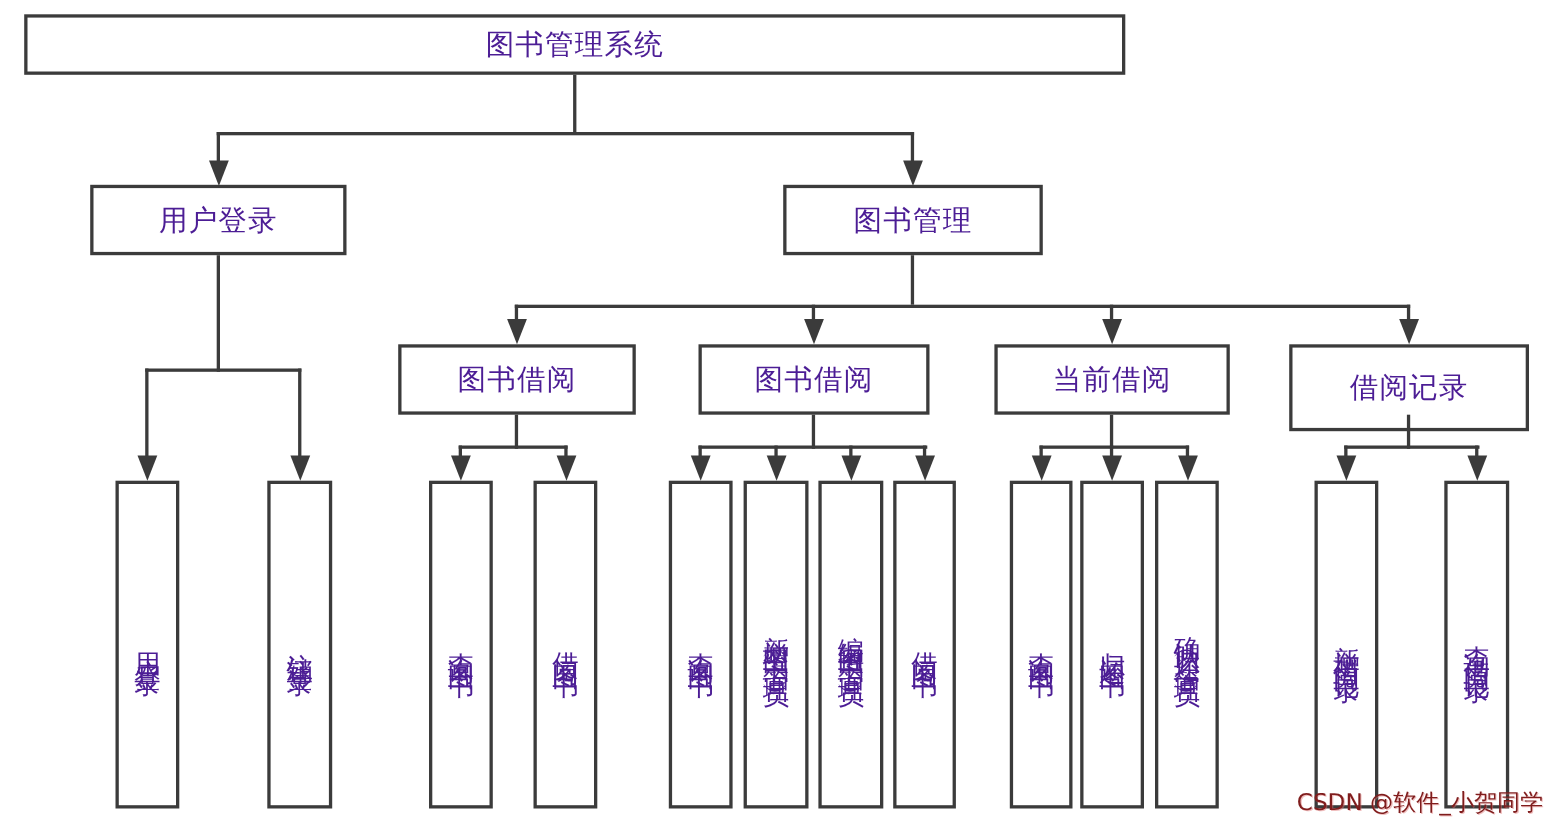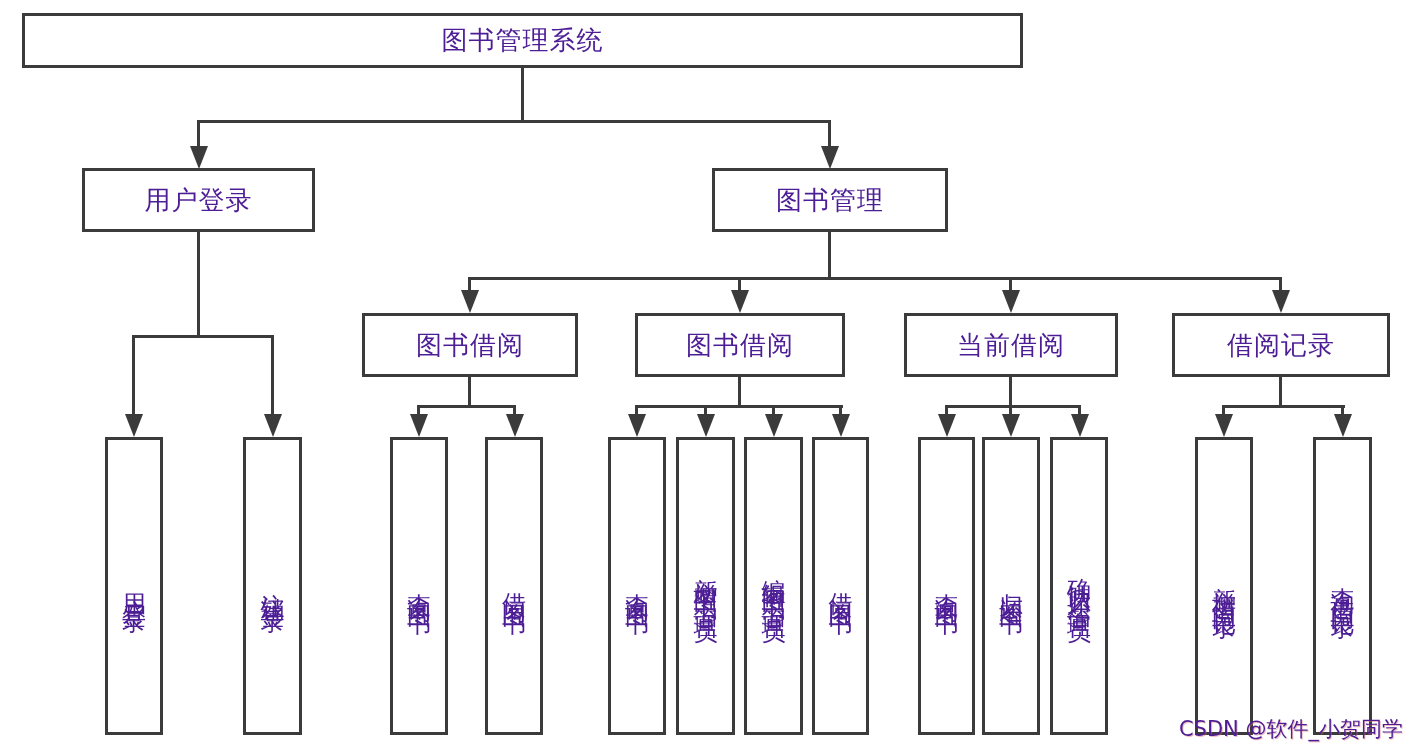--- a/index.html
+++ b/index.html
@@ -36,39 +36,39 @@
     position:absolute;
     width:0;height:0;
     border-left:9px solid transparent;
     border-right:9px solid transparent;
     border-top:23px solid #3b3b3b;
   }
   .watermark{
     position:absolute;
     right:2px;top:715px;
     font-size:21px;
-    color:#4c1d95;
+    color:#7f1d1d;
     text-shadow:1px 1px 0 rgba(222,110,110,0.45);
     white-space:nowrap;
   }
 </style>
 </head>
 <body>
 
 <div class="canvas">
 
   <div class="box hlabel" style="left:22px;top:13px;width:1001px;height:55px;">图书管理系统</div>
 
   <div class="box hlabel" style="left:82px;top:168px;width:233px;height:64px;">用户登录</div>
   <div class="box hlabel" style="left:712px;top:168px;width:236px;height:64px;">图书管理</div>
 
   <div class="box hlabel" style="left:362px;top:313px;width:216px;height:64px;">图书借阅</div>
   <div class="box hlabel" style="left:904px;top:313px;width:214px;height:64px;">当前借阅</div>
   <div class="box hlabel" style="left:635px;top:313px;width:210px;height:64px;">图书借阅</div>
-  <div class="box hlabel" style="left:1172px;top:313px;width:218px;height:64px;">借阅记录</div>
+  <div class="box hlabel" style="left:1172px;top:313px;width:218px;height:79px;">借阅记录</div>
 
   <div class="box leaf" style="left:105px;top:437px;width:58px;height:298px;">用户登录</div>
   <div class="box leaf" style="left:243px;top:437px;width:59px;height:298px;">注销登录</div>
 
   <div class="box leaf" style="left:390px;top:437px;width:58px;height:298px;">查询图书</div>
   <div class="box leaf" style="left:485px;top:437px;width:58px;height:298px;">借阅图书</div>
 
   <div class="box leaf" style="left:608px;top:437px;width:58px;height:298px;">查询图书</div>
   <div class="box leaf" style="left:676px;top:437px;width:59px;height:298px;">新增图书（管理员）</div>
   <div class="box leaf" style="left:744px;top:437px;width:59px;height:298px;">编辑图书（管理员）</div>

